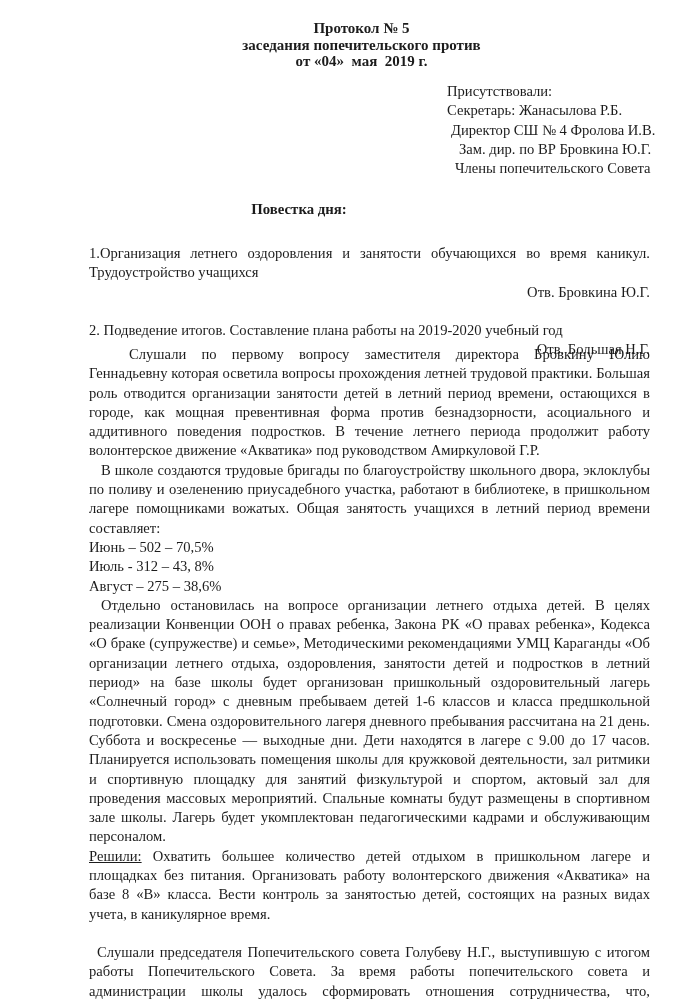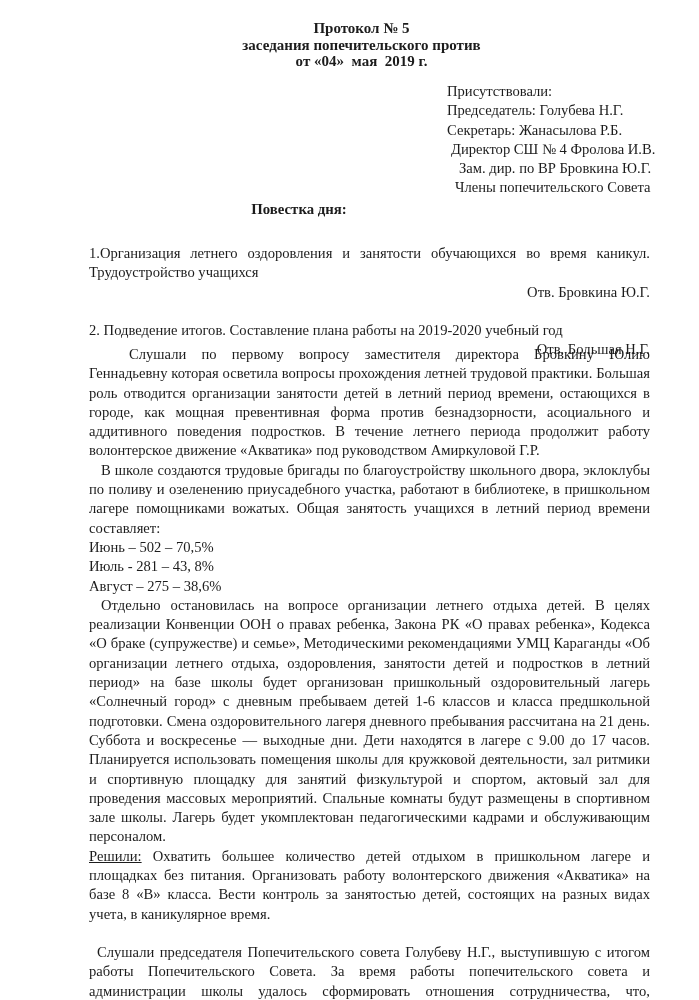--- a/index.html
+++ b/index.html
@@ -36,40 +36,39 @@
 <body>
 
 <div class="header">
   <div>Протокол № 5</div>
   <div>заседания попечительского против</div>
   <div>от «04»  мая  2019 г.</div>
 </div>
 
 <div class="attendees">
   <div class="att-0">Присутствовали:</div>
-  <div class="att-1">Председатель: Голубева Н.Г.</div>
   <div class="att-1">Секретарь: Жанасылова Р.Б.</div>
   <div class="att-3">Директор СШ № 4 Фролова И.В.</div>
   <div class="att-4">Зам. дир. по ВР Бровкина Ю.Г.</div>
   <div class="att-5">Члены попечительского Совета</div>
 </div>
 
 <div class="agenda-title">Повестка дня:</div>
 
 <div class="agenda">
   <p>1.Организация летнего  оздоровления и занятости  обучающихся во время каникул. Трудоустройство учащихся</p>
   <p class="resp">Отв.  Бровкина Ю.Г.</p>
   <div class="gap"></div>
   <p>2. Подведение итогов. Составление плана работы на 2019-2020 учебный год</p>
   <p class="resp">Отв. Большая Н.Г.</p>
 </div>
 
 <div class="body-text">
   <p class="indent-big">Слушали  по первому вопросу заместителя  директора Бровкину Юлию Геннадьевну которая осветила вопросы прохождения летней трудовой практики. Большая роль отводится организации занятости детей в летний период времени, остающихся в городе, как мощная превентивная форма против безнадзорности, асоциального и аддитивного поведения подростков. В течение летнего периода продолжит работу волонтерское движение «Акватика» под руководством Амиркуловой Г.Р.</p>
   <p class="indent">В школе создаются трудовые бригады по благоустройству школьного двора, эклоклубы по поливу и озеленению приусадебного участка, работают в библиотеке, в пришкольном лагере помощниками вожатых. Общая занятость учащихся в летний период времени составляет:</p>
   <span class="stat">Июнь – 502 – 70,5%</span>
-  <span class="stat">Июль -  281 – 43, 8%</span>
+  <span class="stat">Июль -  312 – 43, 8%</span>
   <span class="stat">Август – 275 – 38,6%</span>
   <p class="indent">Отдельно остановилась на вопросе организации летнего отдыха детей. В целях реализации Конвенции ООН о правах ребенка, Закона РК «О правах ребенка», Кодекса «О браке (супружестве) и семье», Методическими рекомендациями УМЦ Караганды «Об организации летнего отдыха, оздоровления, занятости детей и подростков в летний период» на базе школы будет организован пришкольный оздоровительный лагерь «Солнечный город» с дневным пребываем детей 1-6 классов и класса предшкольной подготовки.  Смена оздоровительного лагеря дневного пребывания рассчитана на 21 день. Суббота и воскресенье — выходные дни.  Дети находятся в лагере с 9.00 до 17 часов. Планируется использовать помещения школы для кружковой деятельности, зал ритмики и спортивную площадку для занятий физкультурой и спортом, актовый зал для проведения массовых мероприятий. Спальные комнаты будут размещены в спортивном зале школы. Лагерь будет укомплектован педагогическими кадрами и обслуживающим персоналом.</p>
   <p><span class="decided-label">Решили:</span><span> Охватить большее количество детей отдыхом в пришкольном лагере и площадках без питания. Организовать работу волонтерского движения «Акватика» на базе 8 «В» класса. Вести контроль за занятостью детей, состоящих на разных видах учета, в каникулярное время.</span></p>
   <div class="gap"></div>
   <p class="indent-sm justify-last">Слушали  председателя Попечительского совета Голубеву Н.Г., выступившую с итогом работы Попечительского Совета. За время работы попечительского совета и администрации школы  удалось сформировать отношения сотрудничества, что, безусловно, является благоприятной основой для совместной деятельности. Администрация школы всегда приглашается и присутствует на заседаниях</p>
 </div>
 
 </body></html>

